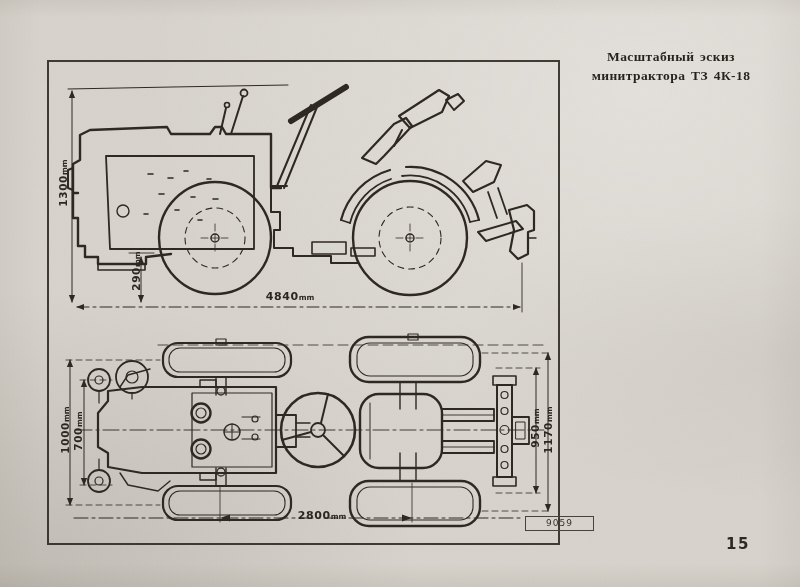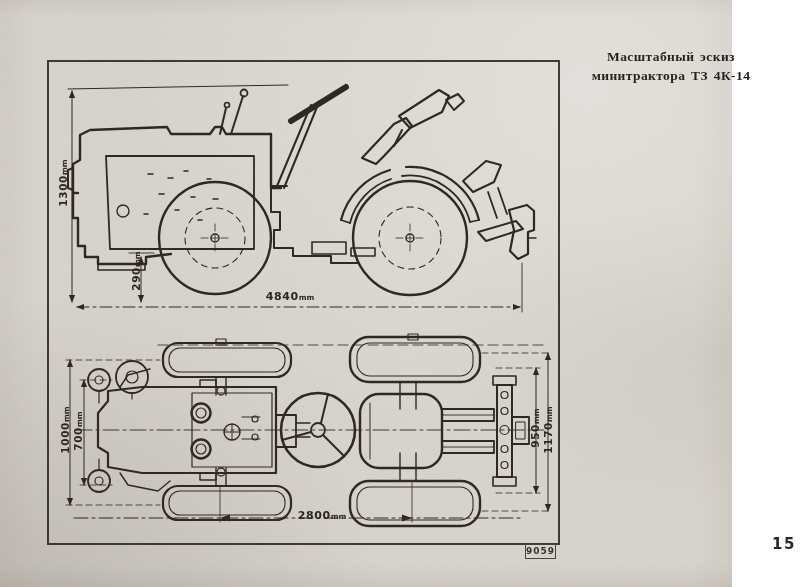--- a/index.html
+++ b/index.html
@@ -1,21 +1,21 @@
 <!DOCTYPE html>
 <html><head>
 <meta charset="utf-8">
 <style>
   html,body{margin:0;padding:0;}
   body{
     width:808px;height:587px;overflow:hidden;
     font-family:"Liberation Sans",sans-serif;
   }
   .page{
-    position:relative;width:732px;height:587px;
+    position:relative;width:800px;height:587px;
     background-color:#d7d3cc;
     background-image:
       radial-gradient(ellipse at 80% 15%, rgba(255,255,255,0.30), transparent 55%),
       radial-gradient(ellipse at 5% 98%, rgba(75,66,55,0.16), transparent 35%),
       radial-gradient(ellipse at 98% 60%, rgba(120,110,95,0.10), transparent 30%),
       linear-gradient(180deg, rgba(120,110,95,0.10), transparent 3%, transparent 96%, rgba(120,110,95,0.12)),
       linear-gradient(90deg, rgba(120,110,95,0.08), transparent 5%, transparent 95%, rgba(120,110,95,0.08));
   }
   .grain{position:absolute;inset:0;width:100%;height:100%;pointer-events:none;opacity:.55;}
   .frame{
@@ -32,28 +32,28 @@
   .dim{
     position:absolute;color:#2a241d;white-space:nowrap;
     font-family:"DejaVu Sans",sans-serif;font-weight:bold;
     font-size:11px;letter-spacing:.6px;text-align:center;
   }
   .dim .unit{font-size:7.5px;letter-spacing:0;vertical-align:baseline;}
   .dim-v{width:64px;height:14px;font-size:10.5px;transform:rotate(-90deg);transform-origin:center;}
   .dim-h{width:80px;height:14px;}
   .stamp{
     position:absolute;left:525px;top:516px;
-    border:1.3px solid #46403a;padding:0 0;
-    font-family:"DejaVu Sans",sans-serif;font-weight:bold;
-    font-size:9px;letter-spacing:1px;color:#363029;line-height:13px;margin-top:28px;
+    border:1.3px solid #46403a;padding:0 20px;
+    font-family:"DejaVu Sans",sans-serif;font-weight:normal;
+    font-size:9px;letter-spacing:1px;color:#363029;line-height:13px;
   }
   .pagenum{
     position:absolute;left:726px;top:535px;
     font-family:"DejaVu Sans",sans-serif;font-weight:bold;
-    font-size:15px;letter-spacing:1.5px;color:#2b2620;margin-left:46px;
+    font-size:15px;letter-spacing:1.5px;color:#2b2620;
   }
 </style>
 </head>
 <body>
 
 <div class="page">
 
   <div class="frame"></div>
 
   <svg class="draw" style="left:50px;top:60px;" width="508" height="273" viewBox="0 0 508 273">
@@ -233,21 +233,21 @@
         <circle cx="454.5" cy="116" r="3.5" stroke-width="1.2"></circle>
         <circle cx="454.5" cy="132" r="3.5" stroke-width="1.2"></circle>
         <rect x="462" y="84" width="17" height="27" stroke-width="1.8"></rect>
         <rect x="466" y="89" width="9" height="17" stroke-width="1"></rect>
       </g>
     </g>
   </svg>
 
   <div class="caption">
     <div>Масштабный эскиз</div>
-    <div>минитрактора ТЗ 4К-14</div>
+    <div>минитрактора ТЗ 4К-18</div>
   </div>
 
   <div class="dim dim-v" style="left:32px;top:176px;">
     <span>1300</span><span class="unit">mm</span>
   </div>
   <div class="dim dim-v" style="left:105px;top:264px;">
     <span>290</span><span class="unit">mm</span>
   </div>
   <div class="dim dim-h" style="left:250px;top:290px;">
     <span>4840</span><span class="unit">mm</span>

